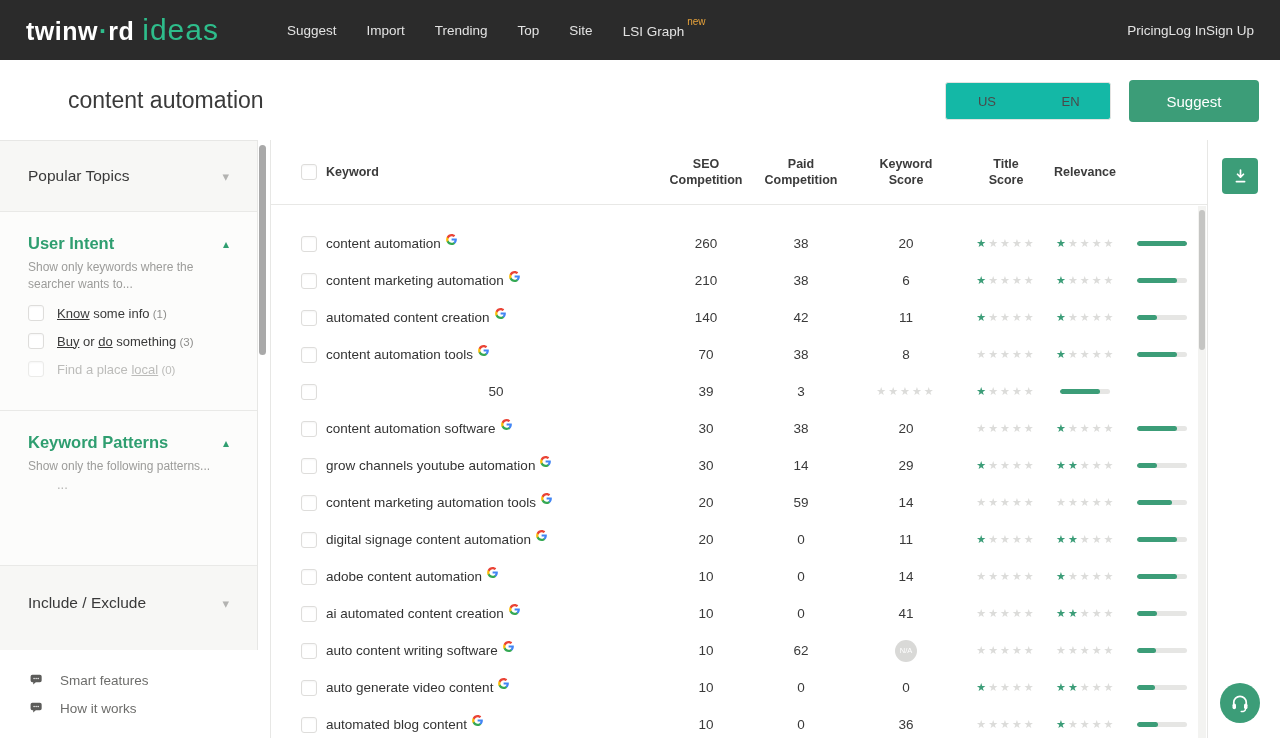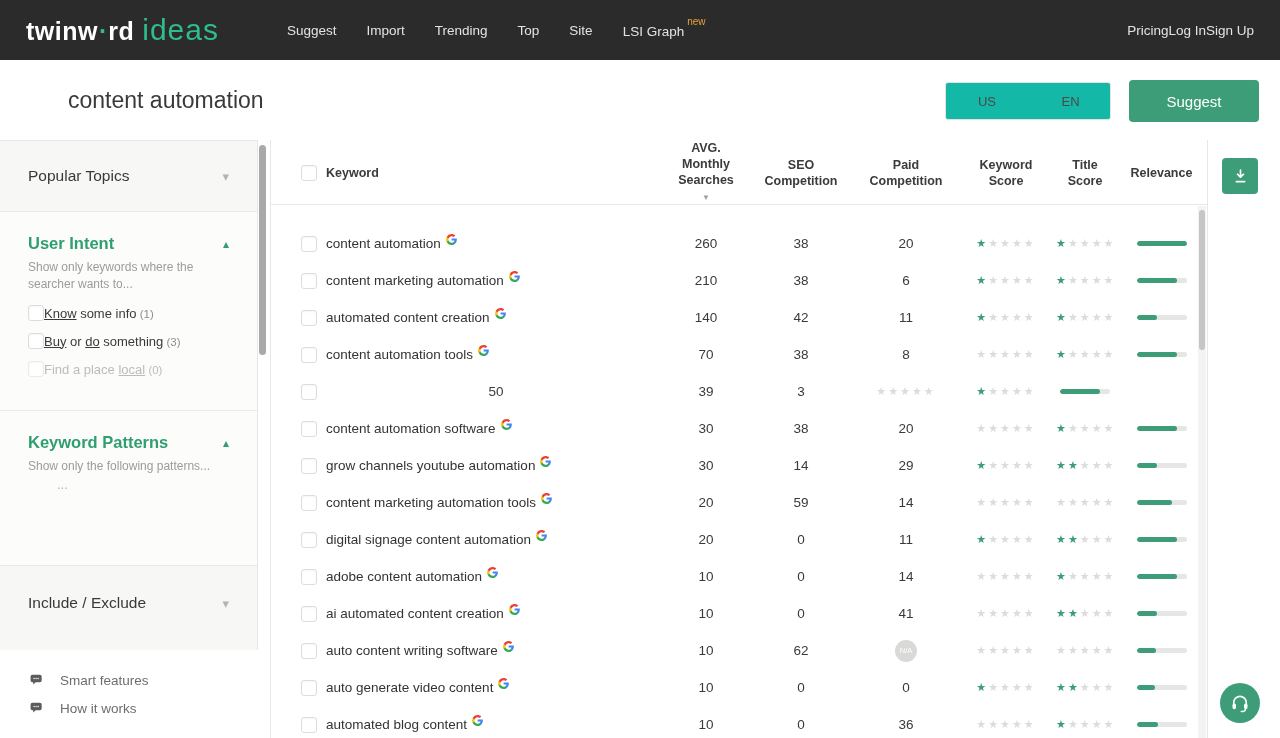--- a/index.html
+++ b/index.html
@@ -46,21 +46,21 @@
   .side-head { display:flex; align-items:center; justify-content:space-between; cursor:pointer; }
   .side-title-plain { font-size:15.5px; font-weight:normal; color:#393939; }
   .side-title-green { font-size:16.5px; font-weight:bold; color:#2f9e70;text-align:center; }
   .chev-down { color:#b3b3b1; font-size:13px; }
   .tri-up { color:#2f9e70; font-size:12px; }
   .sec-popular .side-head { padding-top:26px; }
   .sec-intent .side-head, .sec-patterns .side-head { padding-top:22px; }
   .sec-include .side-head { padding-top:28px; }
   .side-desc { font-size:12px; color:#9c9c9a; line-height:17px; margin-top:6px; width:190px; }
   .opt-list { margin-top:6px; }
-  .opt-row { display:flex; align-items:center; height:28px; gap:0; cursor:pointer; }
+  .opt-row { display:flex; align-items:center; height:28px; gap:13px; cursor:pointer; }
   .checkbox { width:16px; height:16px; min-width:16px; border:1px solid #dedddb; border-radius:3px;
     background:#fff; box-shadow:inset 0 1px 2px rgba(0,0,0,.04); }
   .opt-label { font-size:13px; color:#3a3a3a; white-space:nowrap; }
   .opt-label .u { text-decoration:underline; }
   .opt-label .b { font-weight:bold; }
   .opt-label .muted { color:#a5a5a3; }
   .opt-label .count { color:#8f8f8d; font-size:11.5px; }
   .opt-row.disabled .opt-label, .opt-row.disabled .opt-label .count { color:#bcbcba; }
   .opt-row.disabled .checkbox { border-color:#eceue9; border:1px solid #ebebe9; }
   .more-dots { color:#b5b5b3; font-size:13px; margin-left:29px; margin-top:2px; }
@@ -208,25 +208,20 @@
   </div>
 </div>
 
 <div class="table-wrap">
   <div class="tgrid thead">
     <span class="checkbox"></span>
     <div class="th kw-h">
         <span>Keyword</span>
       </div>
     <div class="th">
-      <span>AVG.</span>
-      <span>Monthly Searches</span>
-      <span class="sort-arrow">▼</span>
-    </div>
-    <div class="th">
       <span>SEO</span>
       <span>Competition</span>
     </div>
     <div class="th">
       <span>Paid</span>
       <span>Competition</span>
     </div>
     <div class="th">
       <span>Keyword</span>
       <span>Score</span>

